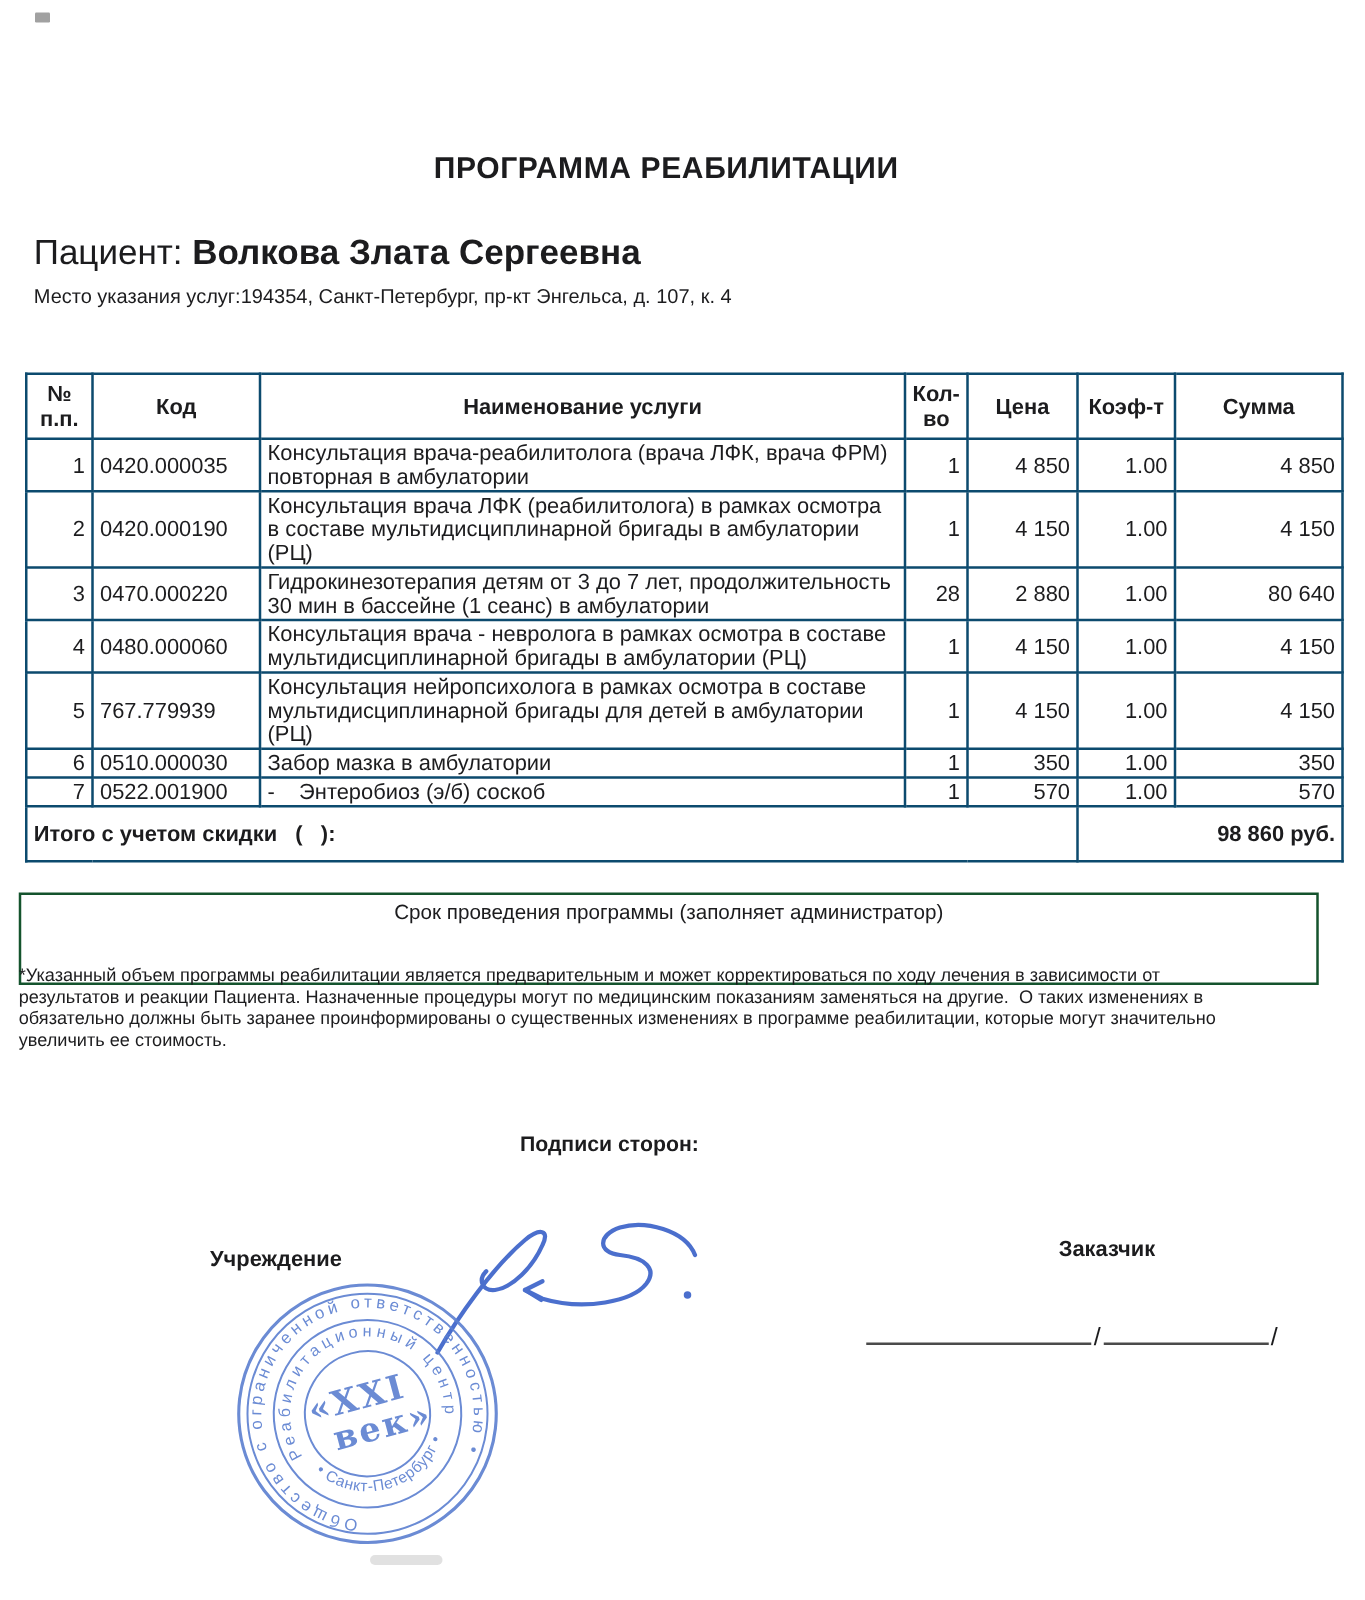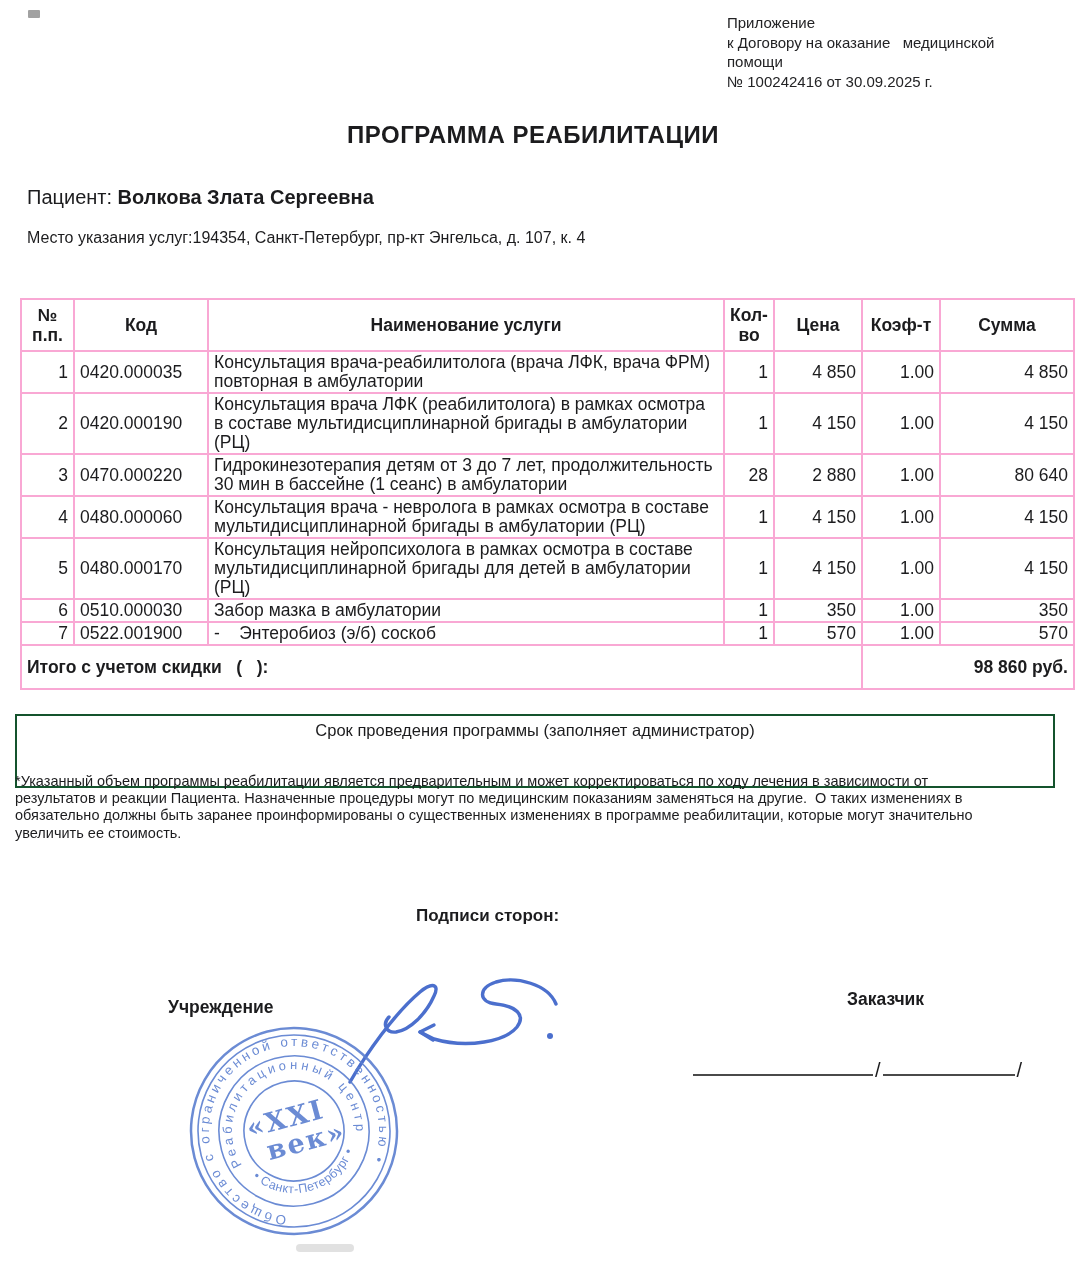--- a/index.html
+++ b/index.html
@@ -14,30 +14,30 @@
   
   .scan-mark{position:absolute;left:28px;top:10px;width:12px;height:8px;background:#6e6e6e;opacity:.65;border-radius:1px;}
   .smudge{position:absolute;left:296px;top:1244px;width:58px;height:8px;background:#c9c9c9;opacity:.55;border-radius:4px;}
 
   .header-note{position:absolute;left:727px;top:13px;font-size:15px;line-height:19.5px;color:#232325;}
   .header-note div{white-space:pre;}
 
   .doc-title{position:absolute;left:0;top:121px;width:1092px;text-align:center;transform:translateX(-13px);
     font-size:24px;font-weight:bold;letter-spacing:.5px;}
 
-  .patient-line{position:absolute;left:27px;top:186px;font-size:20px;}
+  .patient-line{position:absolute;left:27px;top:186px;font-size:28px;}
   .patient-line b{font-weight:bold;}
   .location-line{position:absolute;left:27px;top:229px;font-size:16px;}
 
   table.services{
     position:absolute;left:20px;top:298px;width:1053px;
     border-collapse:collapse;table-layout:fixed;
     font-size:17.5px;line-height:19px;
   }
-  table.services th,table.services td{border:2px solid #f9a8d4;padding:1px 5px;vertical-align:middle;overflow:hidden;}
+  table.services th,table.services td{border:2px solid #0c4a6e;padding:1px 5px;vertical-align:middle;overflow:hidden;}
   table.services th{font-weight:bold;text-align:center;height:46px;line-height:20px;padding:2px 2px;}
   td.c-num{text-align:right;padding-right:4px;}
   td.c-code{text-align:left;}
   td.c-name{text-align:left;white-space:pre-wrap;}
   td.c-qty,td.c-price,td.c-coef{text-align:right;padding-right:5px;}
   td.c-sum{text-align:right;padding-right:14px;}
   tr.total-row td{height:40px;font-weight:bold;}
   td.total-label{padding-left:55px;text-align:left;white-space:pre;}
   td.total-value{text-align:right;padding-right:9px;}
 
@@ -67,26 +67,20 @@
   .sig-svg{position:absolute;left:316px;top:970px;}
   .stamp-svg{position:absolute;left:186px;top:1023px;opacity:.9;}
 </style>
 </head>
 <body>
 
 <div class="page">
 
   <div class="scan-mark"></div>
 
-  <div class="header-note">
-    <div>Приложение</div>
-    <div>к Договору на оказание   медицинской</div>
-    <div>помощи</div>
-    <div>№ 100242416 от 30.09.2025 г.</div>
-  </div>
 
   <div class="doc-title">ПРОГРАММА РЕАБИЛИТАЦИИ</div>
 
   <div class="patient-line"><span>Пациент: </span><b>Волкова Злата Сергеевна</b></div>
 
   <div class="location-line">Место указания услуг:194354, Санкт-Петербург, пр-кт Энгельса, д. 107, к. 4</div>
 
   <table class="services">
     <colgroup>
       <col style="width:53px">
@@ -140,21 +134,21 @@
       <td class="c-num">4</td>
       <td class="c-code">0480.000060</td>
       <td class="c-name">Консультация врача - невролога в рамках осмотра в составе мультидисциплинарной бригады в амбулатории (РЦ)</td>
       <td class="c-qty">1</td>
       <td class="c-price">4 150</td>
       <td class="c-coef">1.00</td>
       <td class="c-sum">4 150</td>
     </tr>
         <tr>
       <td class="c-num">5</td>
-      <td class="c-code">0480.000170</td>
+      <td class="c-code">767.779939</td>
       <td class="c-name">Консультация нейропсихолога в рамках осмотра в составе мультидисциплинарной бригады для детей в амбулатории (РЦ)</td>
       <td class="c-qty">1</td>
       <td class="c-price">4 150</td>
       <td class="c-coef">1.00</td>
       <td class="c-sum">4 150</td>
     </tr>
         <tr>
       <td class="c-num">6</td>
       <td class="c-code">0510.000030</td>
       <td class="c-name">Забор мазка в амбулатории</td>

